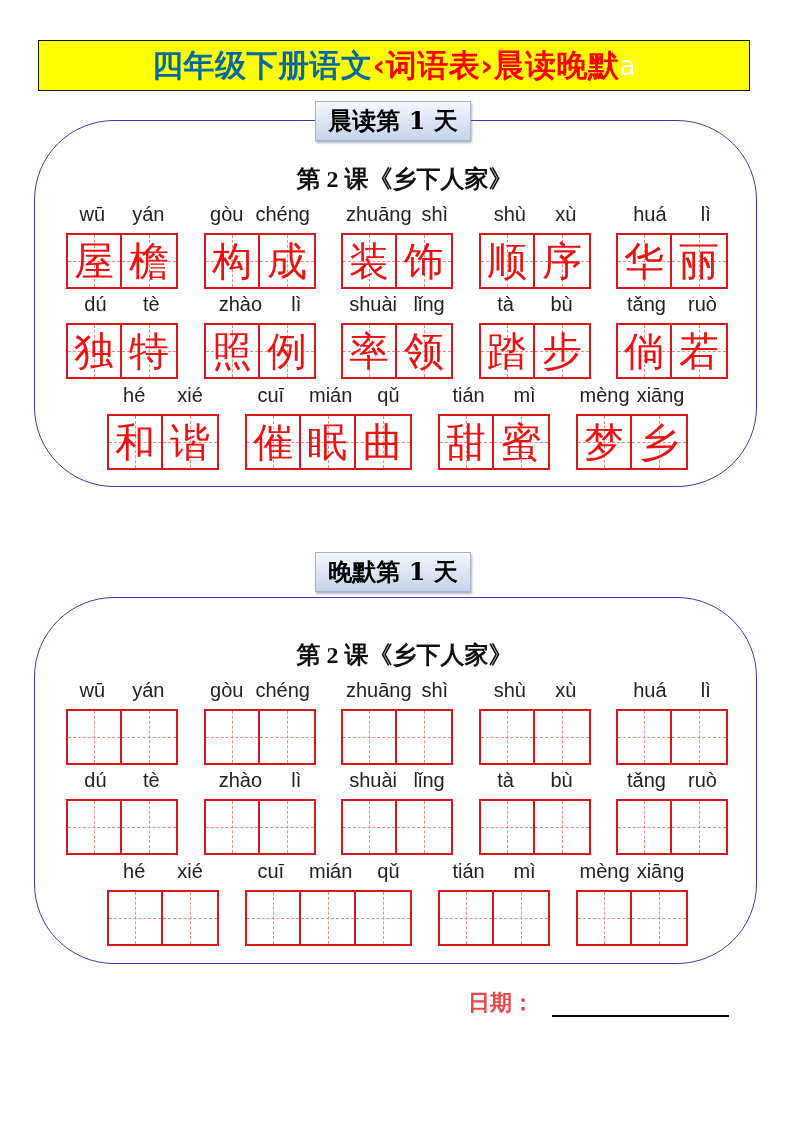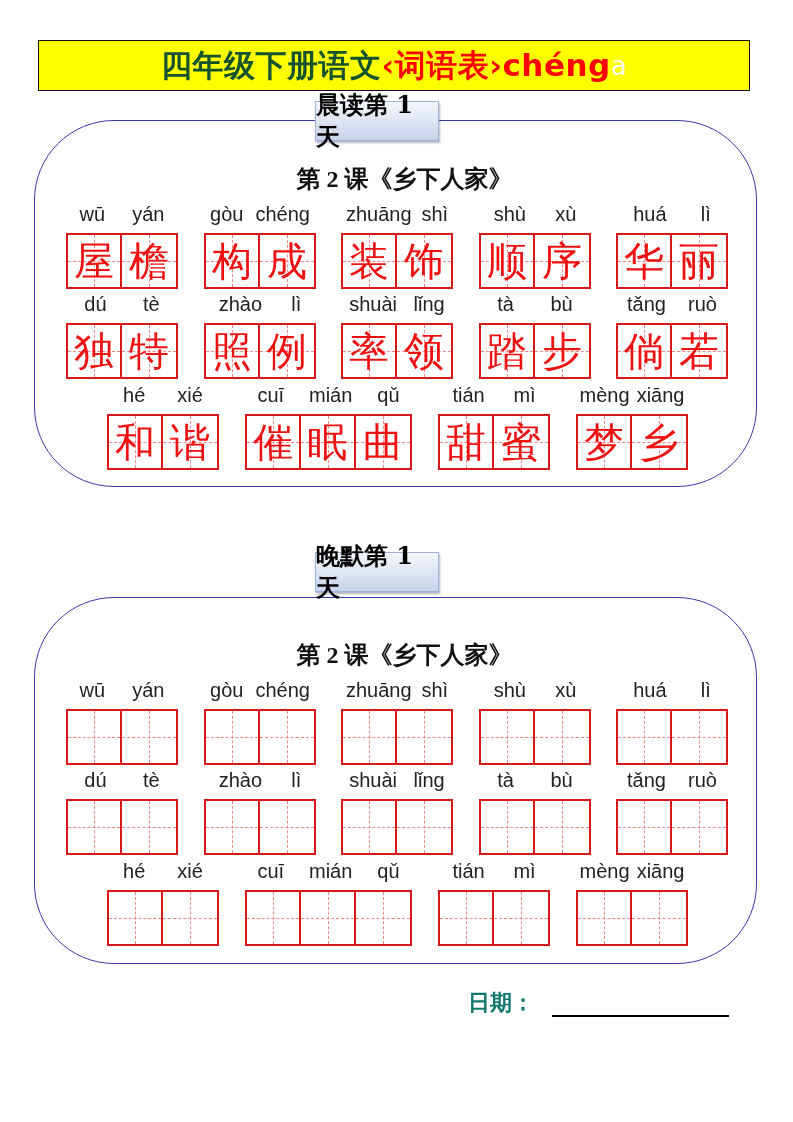--- a/index.html
+++ b/index.html
@@ -1,39 +1,39 @@
 <!DOCTYPE html>
 <html><head>
 <meta charset="utf-8">
 <style>
   html,body{margin:0;padding:0;background:#fff;}
   body{width:793px;height:1122px;position:relative;overflow:hidden;font-family:"DejaVu Sans",sans-serif;}
   .title-bar{position:absolute;left:38px;top:40px;width:712px;height:51px;background:#ffff00;border:1.5px solid #111;box-sizing:border-box;display:flex;align-items:center;justify-content:center;font-family:"DejaVu Sans",sans-serif;font-weight:bold;font-size:31px;letter-spacing:0.5px;white-space:nowrap;}
-  .title-bar .t-black{color:#14532d;}
+  .title-bar .t-black{color:#0369a1;}
   .title-bar .t-red{color:#ff0000;}
   .title-bar .t-ghost{color:#fff;font-weight:normal;font-size:26px;}
   .panel{position:absolute;left:34px;width:723px;height:367px;border:1.4px solid #3a3aad;border-radius:80px;box-sizing:border-box;}
-  .section-label{position:absolute;left:315px;width:124px;height:40px;background:linear-gradient(#f4f7fc,#c8d3ea);border:1px solid #a3b4d6;box-shadow:1px 2px 2px rgba(80,90,120,0.45);box-sizing:border-box;display:flex;align-items:center;justify-content:center;font-family:"DejaVu Serif",serif;font-weight:bold;font-size:24px;color:#000;z-index:2;}
+  .section-label{position:absolute;left:315px;width:156px;height:40px;background:linear-gradient(#f4f7fc,#c8d3ea);border:1px solid #a3b4d6;box-shadow:1px 2px 2px rgba(80,90,120,0.45);box-sizing:border-box;display:flex;align-items:center;justify-content:center;font-family:"DejaVu Serif",serif;font-weight:bold;font-size:24px;color:#000;z-index:2;}
   .lesson-title{position:absolute;left:8px;width:793px;text-align:center;font-family:Liberation Serif, serif;font-weight:bold;font-size:24px;color:#111;}
   .pinyin{position:absolute;font-family:"Liberation Sans",sans-serif;font-size:20px;color:#222;white-space:nowrap;display:flex;justify-content:space-around;}
   .word-box{position:absolute;height:56px;border:2px solid #d81818;box-sizing:border-box;display:flex;background:#fff;}
   .cell{position:relative;width:55px;height:100%;box-sizing:border-box;border-right:2px solid #d81818;display:flex;align-items:center;justify-content:center;}
   .cell:last-child{border-right:none;}
   .cell::before{content:"";position:absolute;left:50%;top:0;bottom:0;border-left:1px dashed #e88;}
   .cell::after{content:"";position:absolute;top:50%;left:0;right:0;border-top:1px dashed #e88;}
   .cell .ch{position:relative;z-index:1;font-family:"DejaVu Serif",serif;font-size:40px;color:#ee1111;line-height:1;}
-  .date-label{position:absolute;left:468px;top:988px;font-family:"DejaVu Serif",serif;font-weight:bold;font-size:22px;color:#0f766e;}
+  .date-label{position:absolute;left:468px;top:988px;font-family:"DejaVu Serif",serif;font-weight:bold;font-size:22px;color:#ef4444;}
   .date-line{position:absolute;left:552px;top:1015px;width:177px;height:0;border-top:2px solid #000;}
 </style>
 </head>
 <body>
 
 <div class="title-bar">
   <span class="t-black">四年级下册语文</span>
-    <span class="t-red">‹词语表›chéng</span>
+    <span class="t-red">‹词语表›晨读晚默</span>
     <span class="t-ghost">a</span>
 </div>
 
 <div class="panel" style="top:120px;"></div>
 <div class="section-label" style="top:101px;">晨读第 1 天</div>
 <div class="lesson-title" style="top:163px;">第 2 课《乡下人家》</div>
 <div id="sec0">
     <div class="pinyin" style="left: 66px; width: 112px; top: 203px;">
       <span>wū</span>
       <span>yán</span>

